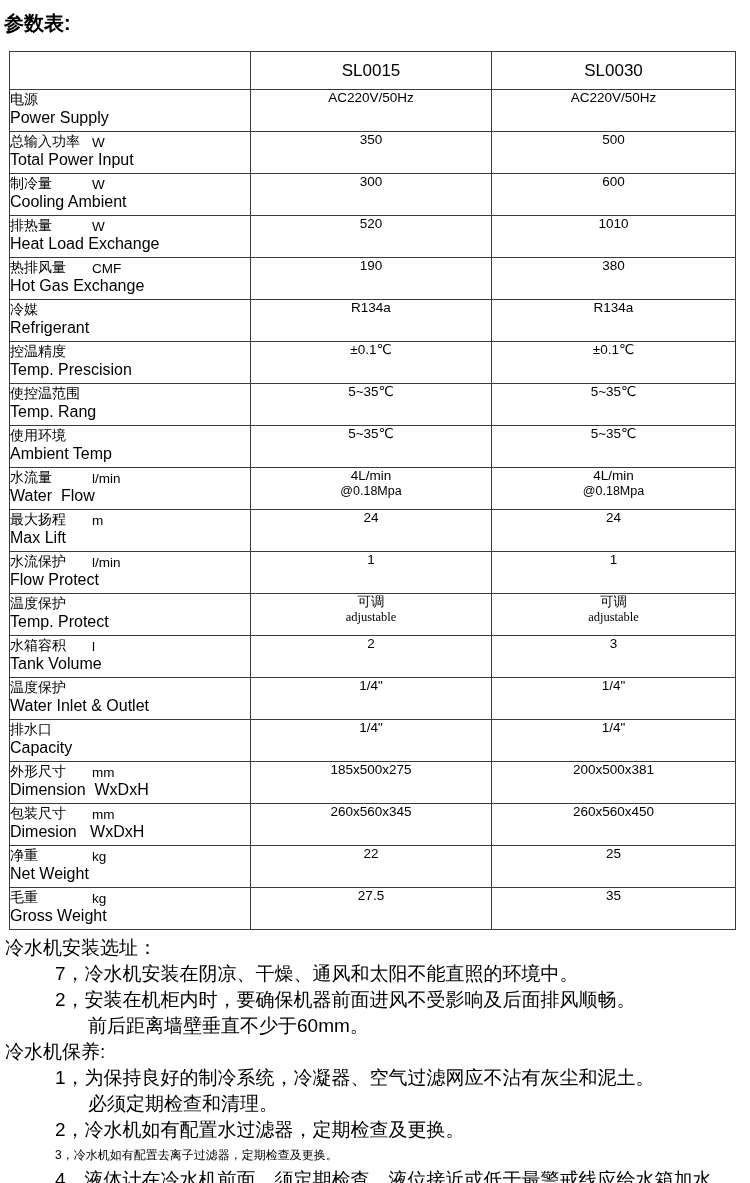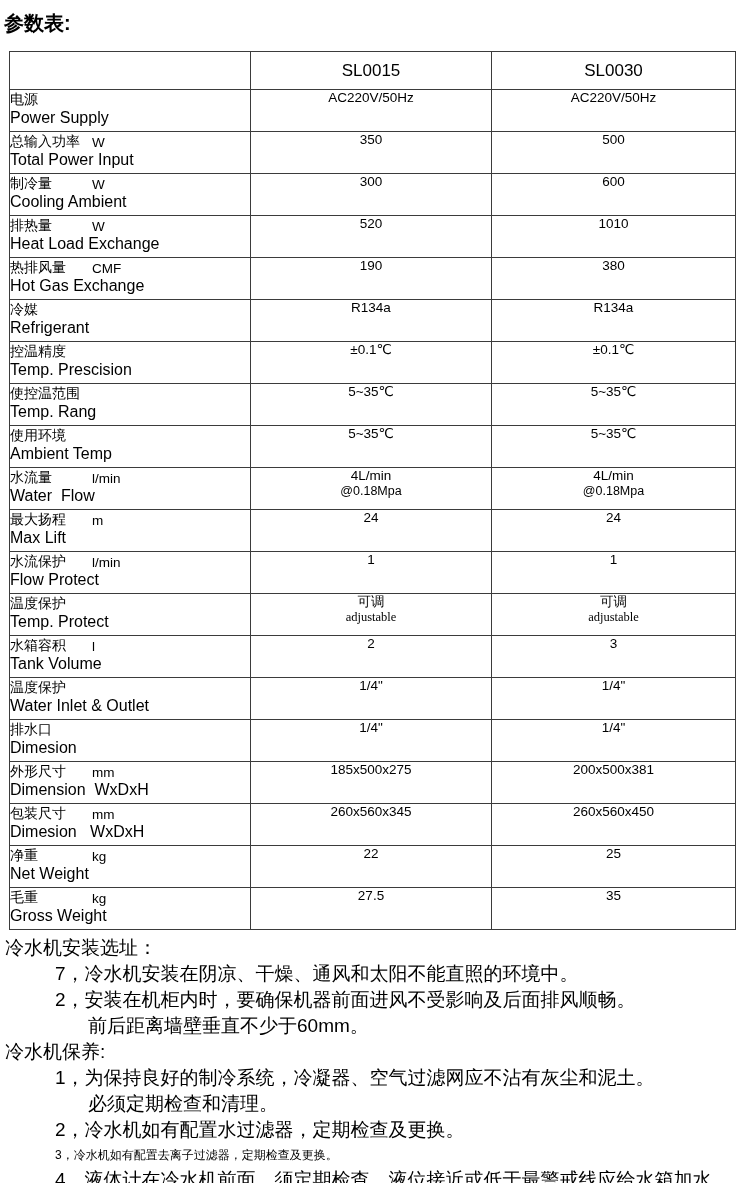--- a/index.html
+++ b/index.html
@@ -206,21 +206,21 @@
       <td class="label">
         <div class="cn-line"><span>温度保护</span></div>
         <div class="en-line">Water Inlet &amp; Outlet</div>
       </td>
       <td class="val">1/4"</td>
       <td class="val">1/4"</td>
     </tr>
     <tr>
       <td class="label">
         <div class="cn-line"><span>排水口</span></div>
-        <div class="en-line">Dimesion</div>
+        <div class="en-line">Capacity</div>
       </td>
       <td class="val">1/4"</td>
       <td class="val">1/4"</td>
     </tr>
     <tr>
       <td class="label">
         <div class="cn-line"><span>外形尺寸</span><span class="unit">mm</span></div>
         <div class="en-line">Dimension  WxDxH</div>
       </td>
       <td class="val">185x500x275</td>

